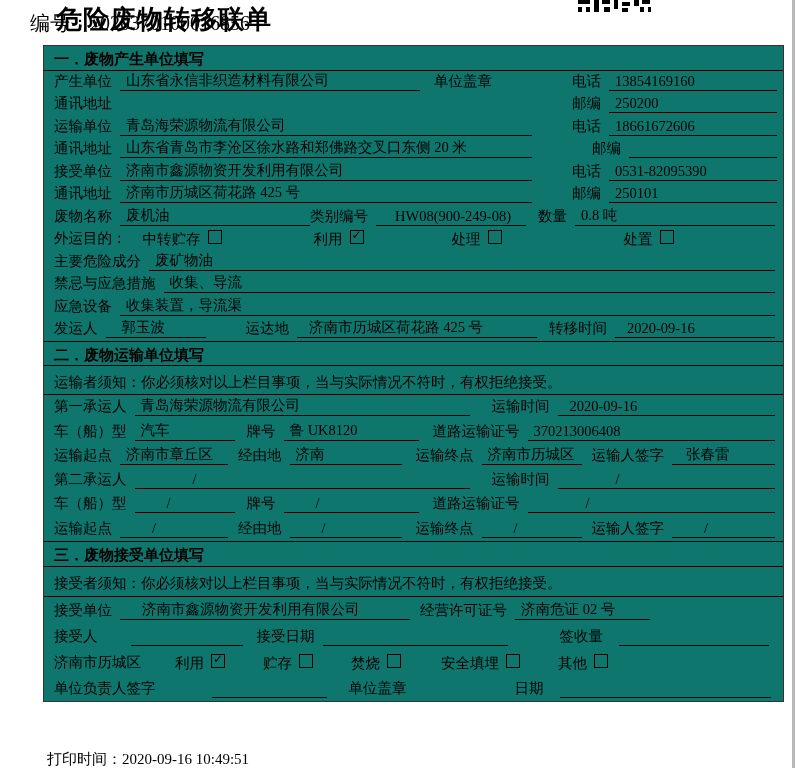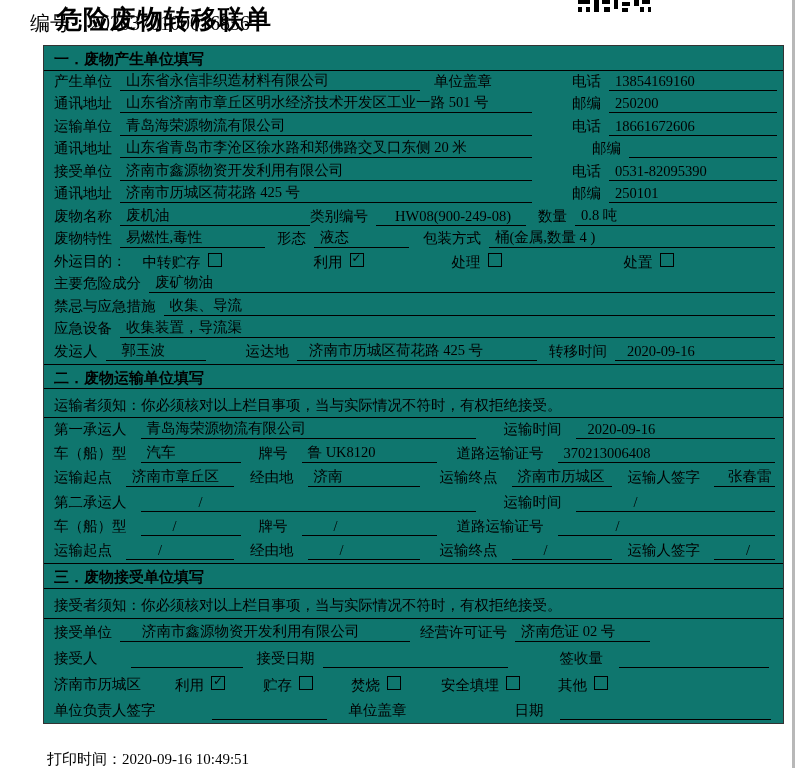--- a/index.html
+++ b/index.html
@@ -22,21 +22,21 @@
   }
   .sec-h {
     font-family:"Liberation Sans","DejaVu Sans",sans-serif;
     font-weight:bold; font-size:15px; height:25px; box-sizing:border-box;
     padding:4px 0 0 10px; border-bottom:1px solid #000;
   }
   .bt { border-top:1px solid #000; }
   .notice { height:29px; box-sizing:border-box; padding:7px 0 0 10px; border-bottom:1px solid #000; }
   .row { display:flex; align-items:flex-end; box-sizing:border-box; padding:0 6px 3px 10px; }
   .r1 { height:22.5px; }
-  .r2 { height:24.3px;gap:6px; }
+  .r2 { height:24.3px; }
   .r3 { height:26px; }
   .lbl { white-space:nowrap; margin-right:8px; flex:none; }
   .uv {
     border-bottom:1px solid #000; padding:14px 2px 0 6px; white-space:nowrap;
     box-sizing:border-box; overflow:hidden; flex:none; min-height:17px;
   }
   .fx { flex:1 1 auto; }
   .sl-b { padding-left:58px; }
   .sl-s { padding-left:32px; }
   .opt { display:inline-flex; align-items:flex-start; white-space:nowrap; flex:none; position:relative; top:1px; }
@@ -85,21 +85,20 @@
     <div class="row r1">
       <span class="lbl">产生单位</span>
       <span class="uv" style="width:300px">山东省永信非织造材料有限公司</span>
       <span class="lbl" style="margin-left:14px">单位盖章</span>
       <span class="lbl" style="margin-left:auto">电话</span>
       <span class="uv" style="width:168px">13854169160</span>
     </div>
 
     <div class="row r1">
       <span class="lbl">通讯地址</span>
-      <span class="uv" style="width:412px">山东省济南市章丘区明水经济技术开发区工业一路 501 号</span>
       <span class="lbl" style="margin-left:auto">邮编</span>
       <span class="uv" style="width:168px">250200</span>
     </div>
 
     <div class="row r1">
       <span class="lbl">运输单位</span>
       <span class="uv" style="width:412px">青岛海荣源物流有限公司</span>
       <span class="lbl" style="margin-left:auto">电话</span>
       <span class="uv" style="width:168px">18661672606</span>
     </div>
@@ -127,28 +126,20 @@
 
     <div class="row r1">
       <span class="lbl">废物名称</span>
       <span class="uv" style="width:190px">废机油</span>
       <span class="lbl" style="margin-left:0">类别编号</span>
       <span class="uv" style="width:150px;text-align:center">HW08(900-249-08)</span>
       <span class="lbl" style="margin-left:12px">数量</span>
       <span class="uv fx" style="margin-right:2px">0.8 吨</span>
     </div>
 
-    <div class="row r1">
-      <span class="lbl">废物特性</span>
-      <span class="uv" style="width:145px">易燃性,毒性</span>
-      <span class="lbl" style="margin-left:12px">形态</span>
-      <span class="uv" style="width:95px">液态</span>
-      <span class="lbl" style="margin-left:14px">包装方式</span>
-      <span class="uv fx" style="margin-right:2px">桶(金属,数量  4 )</span>
-    </div>
 
     <div class="row r1">
       <span class="lbl">外运目的：</span>
       <span class="opt" style="margin-left:8px">
         <span>中转贮存</span>
         <span class="cb"></span>
       </span>
       <span class="opt" style="margin-left:92px">
         <span>利用</span>
         <span class="cb checked"></span>

